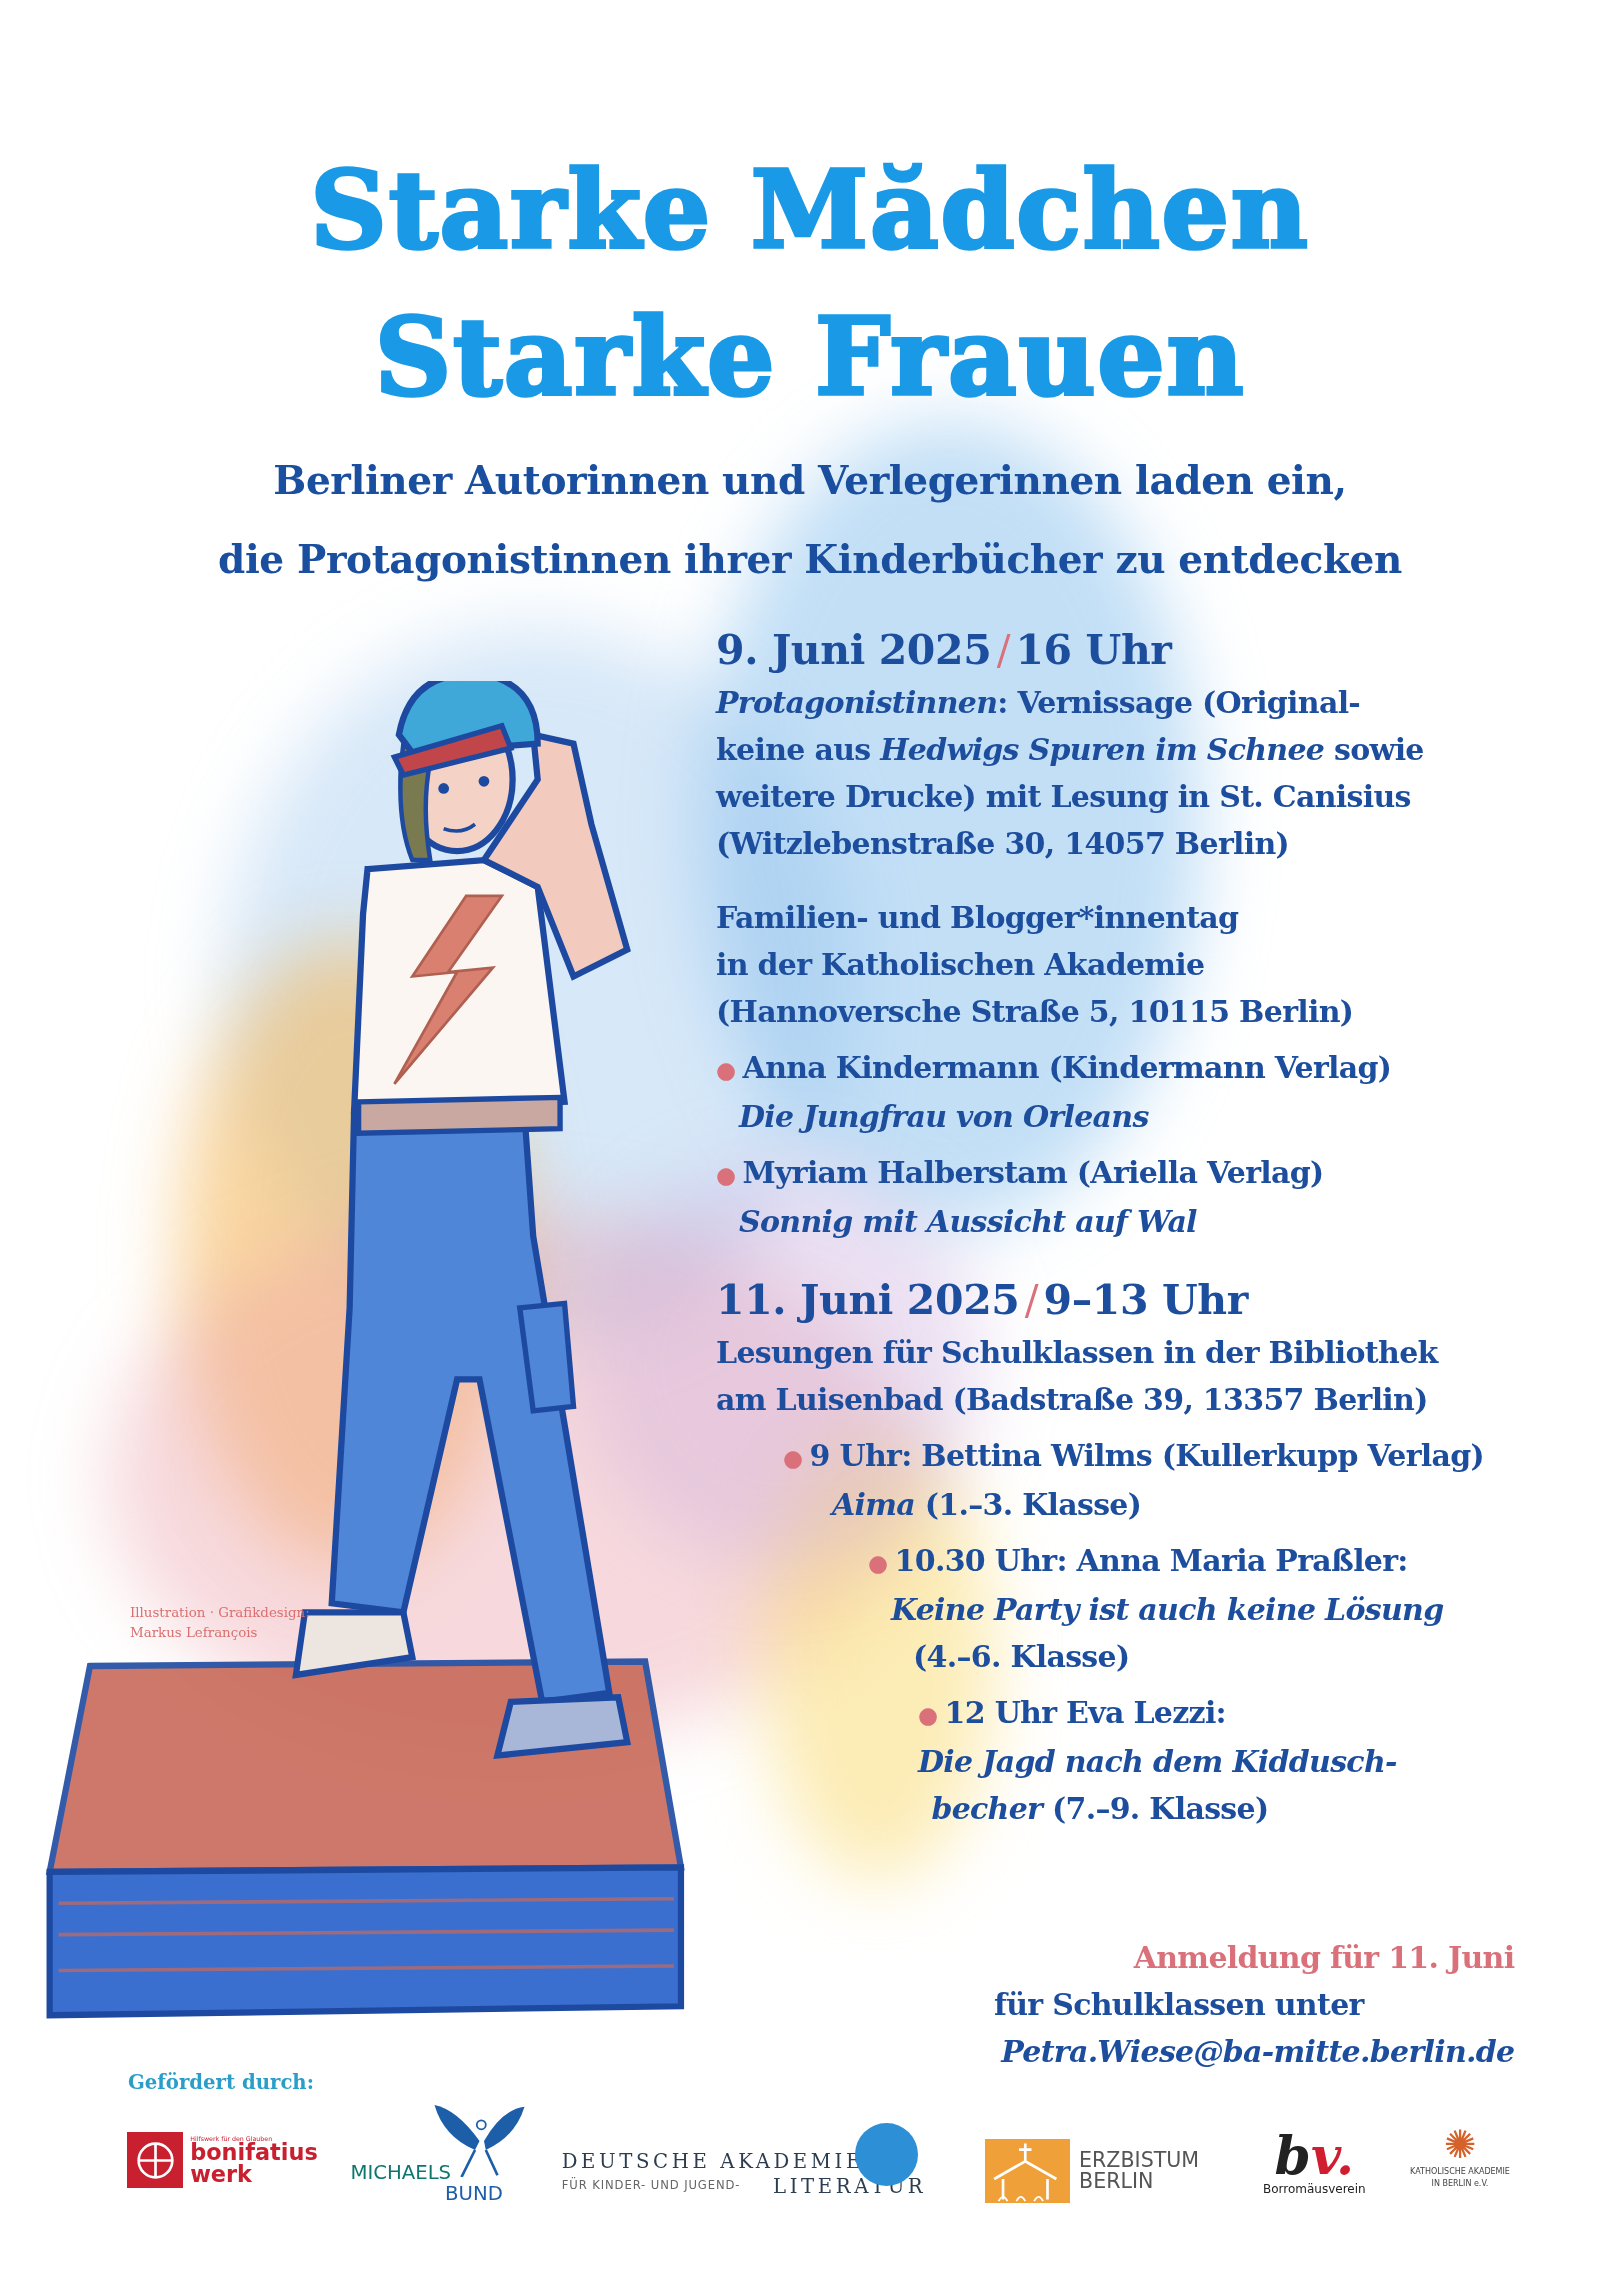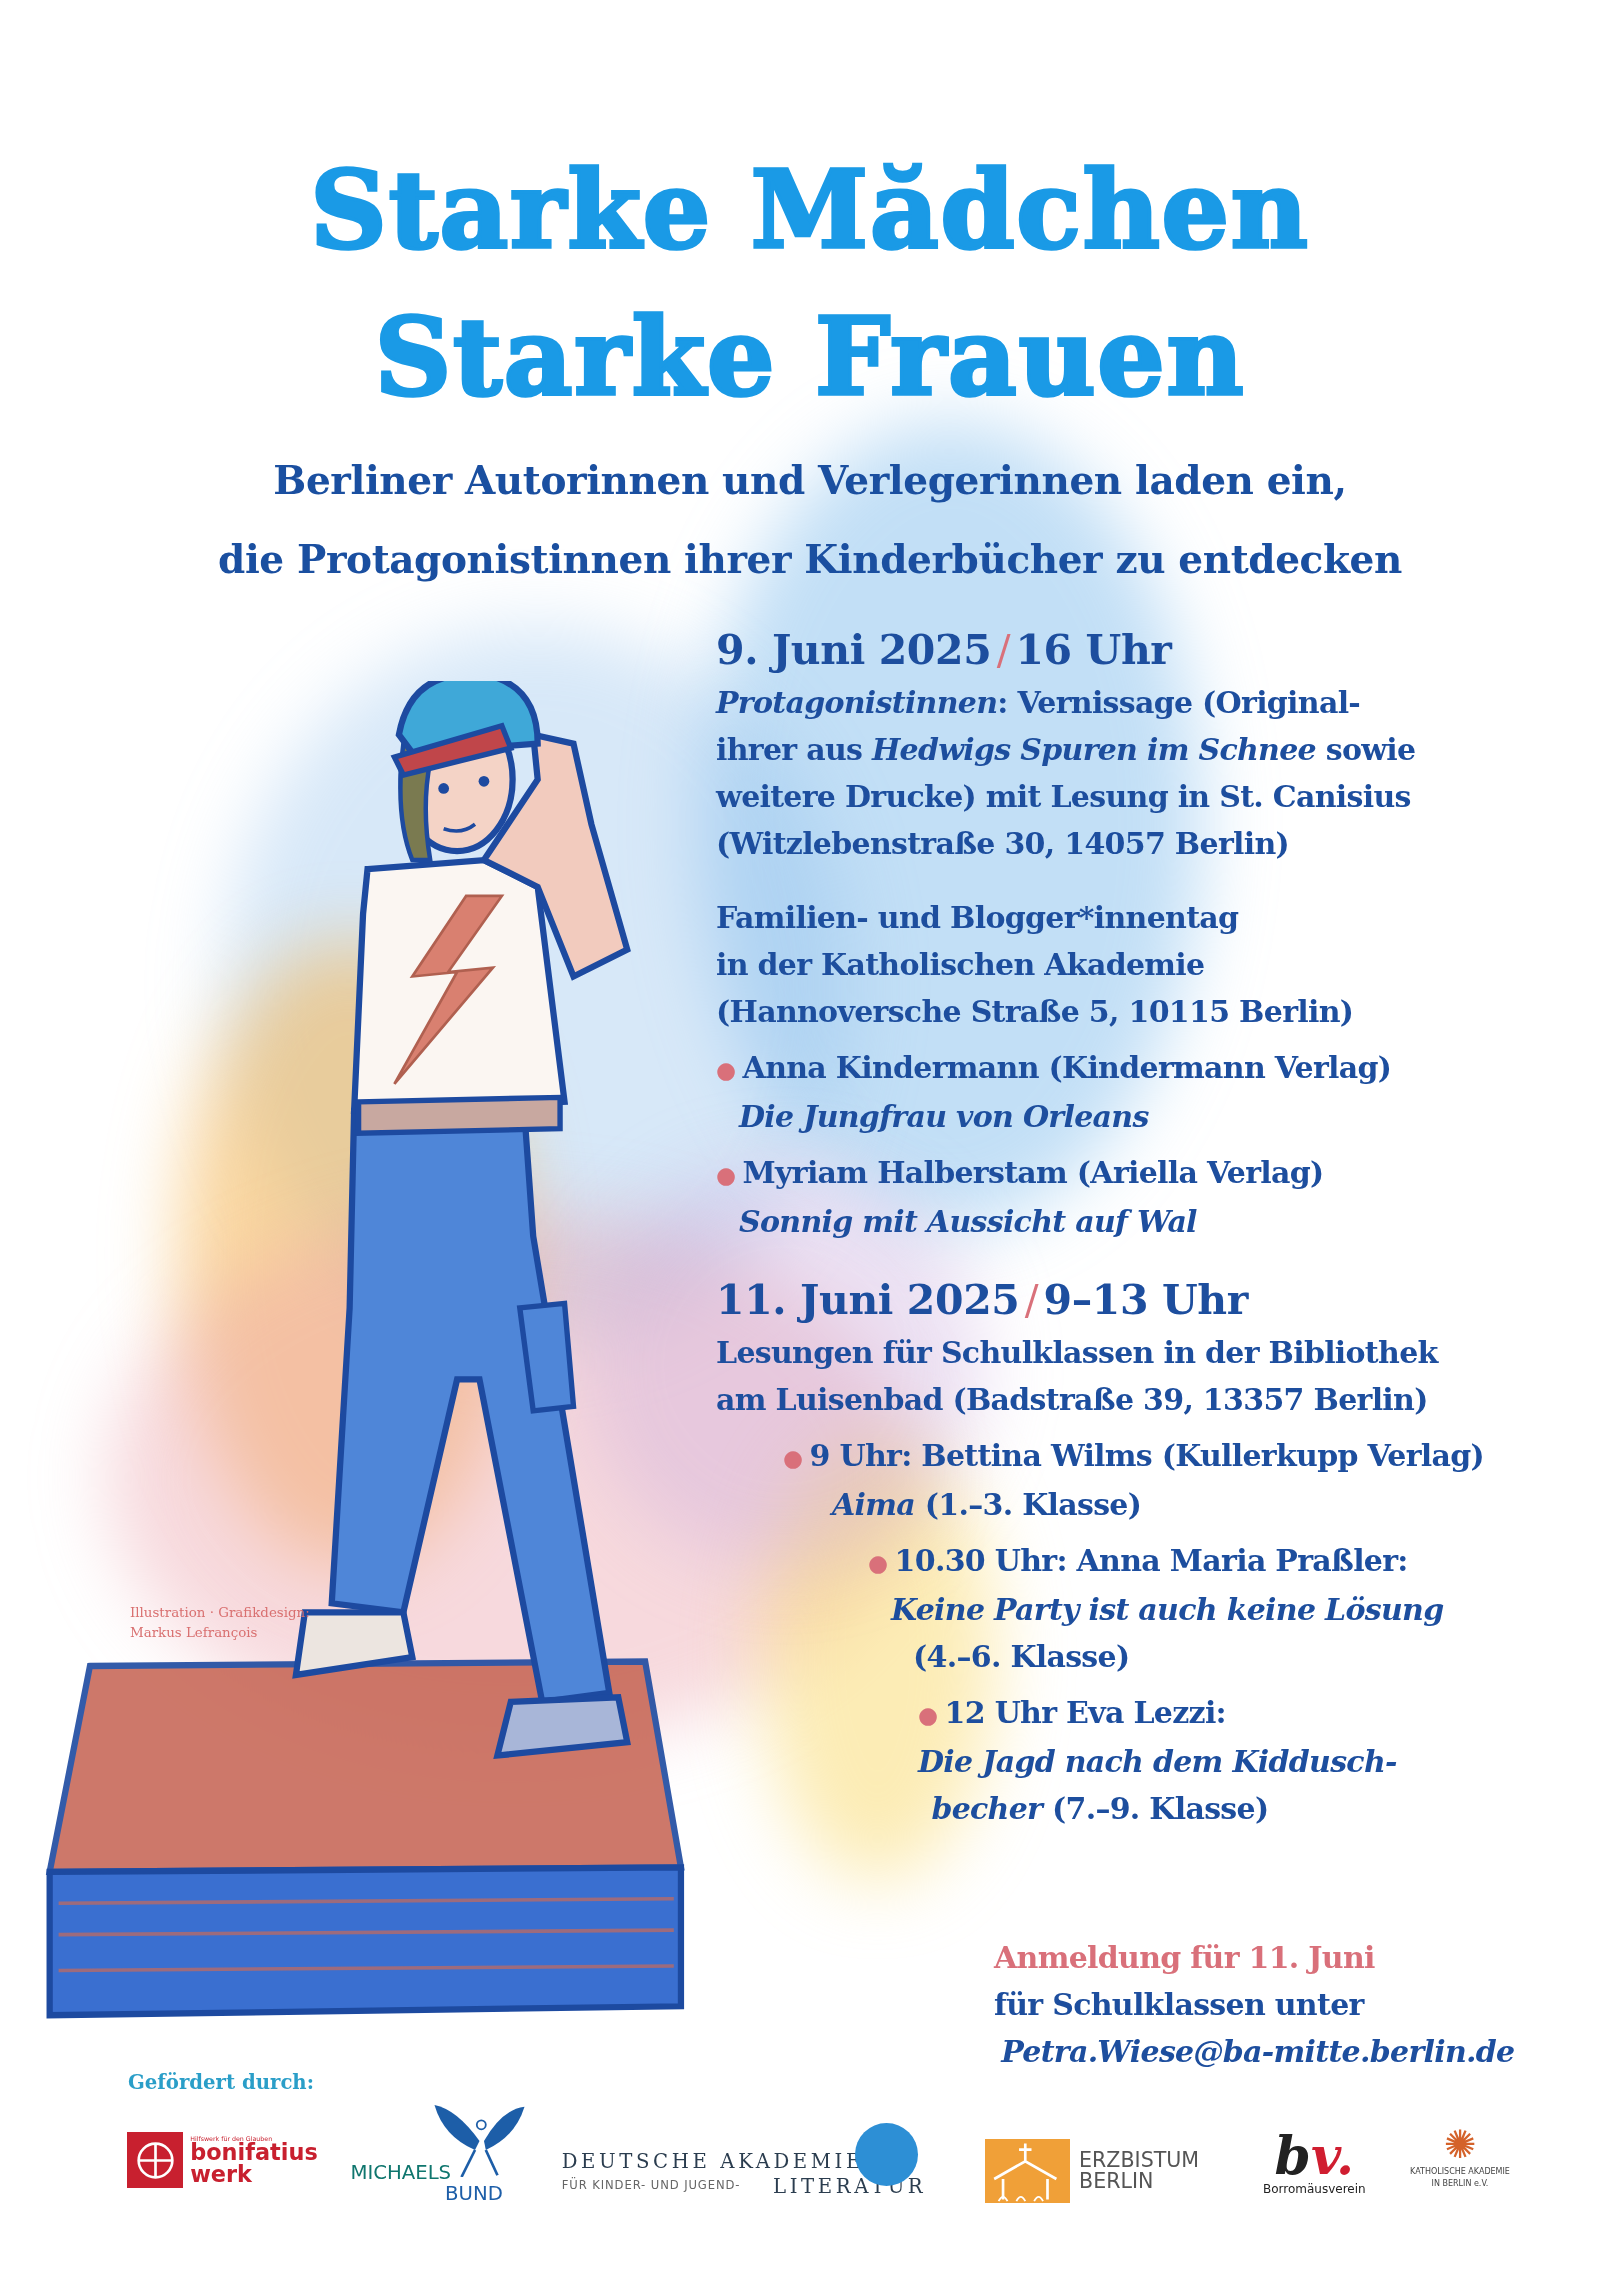--- a/index.html
+++ b/index.html
@@ -44,21 +44,21 @@
     font-size: 30px; line-height: 47px; color: #1d4e9e; letter-spacing: -0.7px;
     white-space: nowrap;
   }
   .it { font-style: italic; }
   .bullet { color: #d9707a; font-size: 23px; margin-right: 7.2px; }
   .item { margin-top: 9px; }
   .sub { padding-left: 23px; }
 
   .reg { position: absolute; left: 994px; top: 1934px; }
   .reg .line { line-height: 47px; }
-  .reg .pink { color: #d9707a; }
+  .reg .pink { color: #d9707a; text-align: right; }
 
   .credit {
     position: absolute; left: 130px; top: 1603px;
     font-family: "DejaVu Serif", serif; font-size: 13.4px; line-height: 19.7px; color: #d97070;
   }
 
   
   .illus { position: absolute; left: 36px; top: 681px; width: 681px; height: 1379px; }
 
   .sponsor-label {
@@ -150,21 +150,21 @@
   <div>Markus Lefrançois</div>
 </div>
 
 <div class="events">
 
   <div class="event">
     <div class="event-head">
       <span>9. Juni 2025</span><span class="slash">/</span><span>16 Uhr</span>
     </div>
     <div class="line"><span class="it">Protagonistinnen</span><span>: Vernissage (Original-</span></div>
-    <div class="line"><span>ihrer aus </span><span class="it">Hedwigs Spuren im Schnee</span><span> sowie</span></div>
+    <div class="line"><span>keine aus </span><span class="it">Hedwigs Spuren im Schnee</span><span> sowie</span></div>
     <div class="line">weitere Drucke) mit Lesung in St. Canisius</div>
     <div class="line">(Witzlebenstraße 30, 14057 Berlin)</div>
   </div>
 
   <div class="event">
     <div class="line">Familien- und Blogger*innentag</div>
     <div class="line">in der Katholischen Akademie</div>
     <div class="line">(Hannoversche Straße 5, 10115 Berlin)</div>
     <div class="item">
       <div class="line"><span class="bullet">●</span><span>Anna Kindermann (Kindermann Verlag)</span></div>

